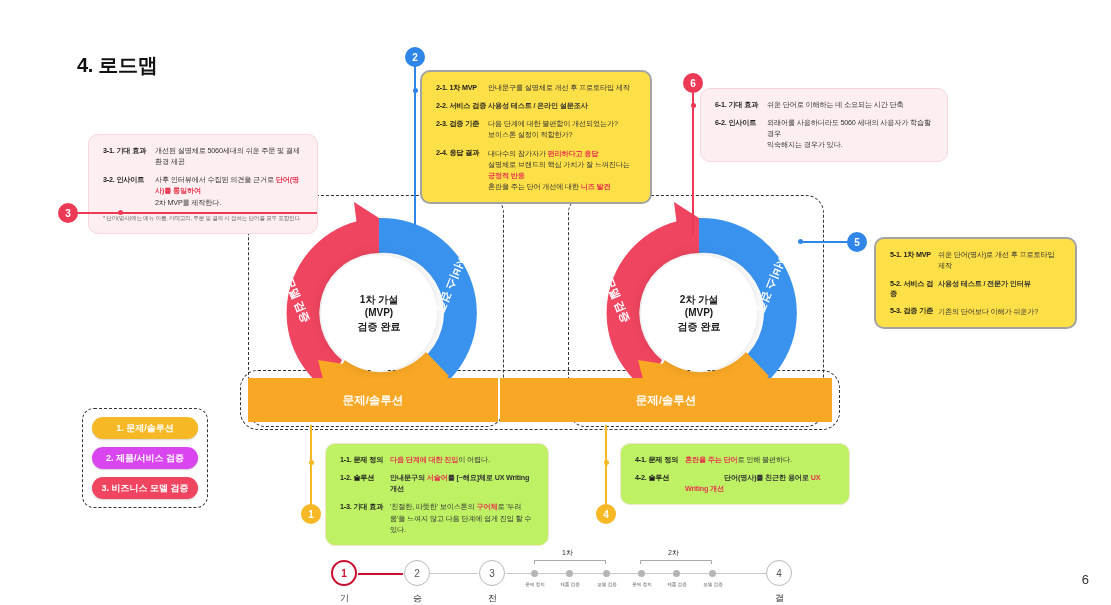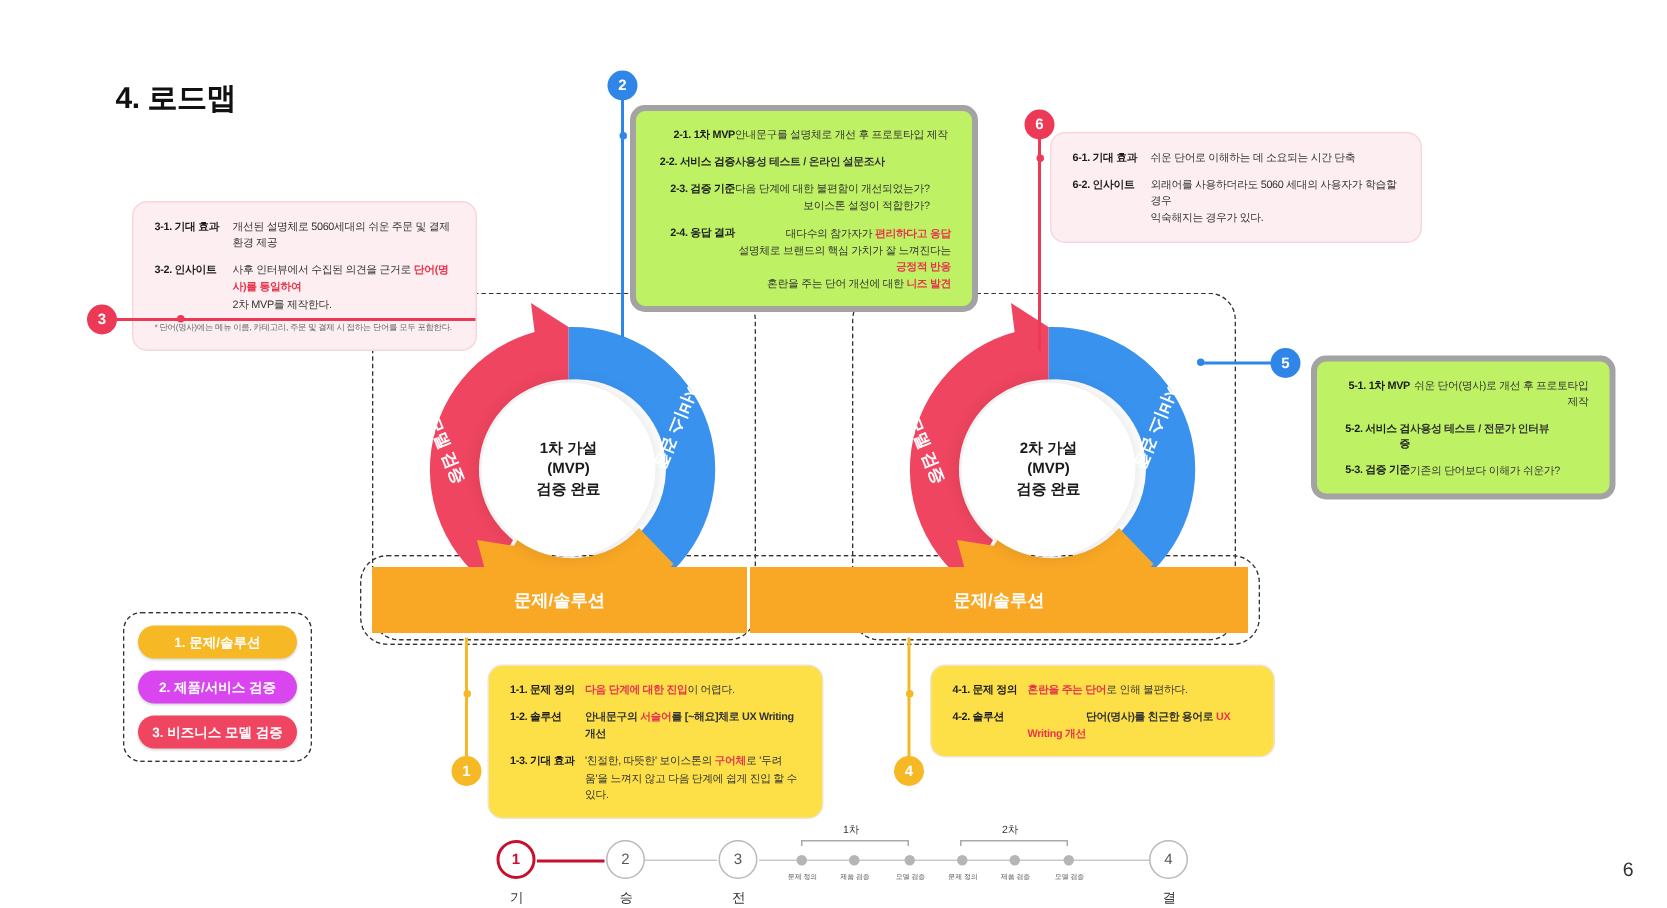--- a/index.html
+++ b/index.html
@@ -14,22 +14,22 @@
     font-size:20px; font-weight:bold; letter-spacing:-0.3px; color:#111;
   }
   .page-num {
     position:absolute; right:22px; bottom:18px;
     font-size:13px; color:#333;
   }
 
   
   .box { position:absolute; border-radius:10px; padding:10px 14px; }
   .box.pink  { background:#fdeff1; border:1px solid #f7d7dc; }
-  .box.blue  { background:#bef264; border:4px solid #a3a3a3;text-align:right; }
-  .box.cream { background:#fde047; border:1px solid #f0e4cd; }
+  .box.blue  { background:#fde047; border:2px solid #a3a3a3; }
+  .box.cream { background:#bef264; border:1px solid #f0e4cd; }
   .row { display:flex; margin-bottom:7px; }
   .row:last-child { margin-bottom:0; }
   .lbl { flex:0 0 auto; font-size:7.2px; font-weight:bold; color:#1c1c1c; letter-spacing:-0.2px; padding-top:0.5px;}
   .val { font-size:7.2px; line-height:1.55; letter-spacing:-0.2px; color:#333; }
   .hi-red { color:#e8354e; font-weight:bold; }
   .note { font-size:5.6px; color:#666; margin-top:4px; letter-spacing:-0.2px;}
 
   #box2 { left:420px; top:70px;  width:232px; }
   #box2 .lbl { width:52px; }
   #box3 { left:88px;  top:134px; width:230px; }

